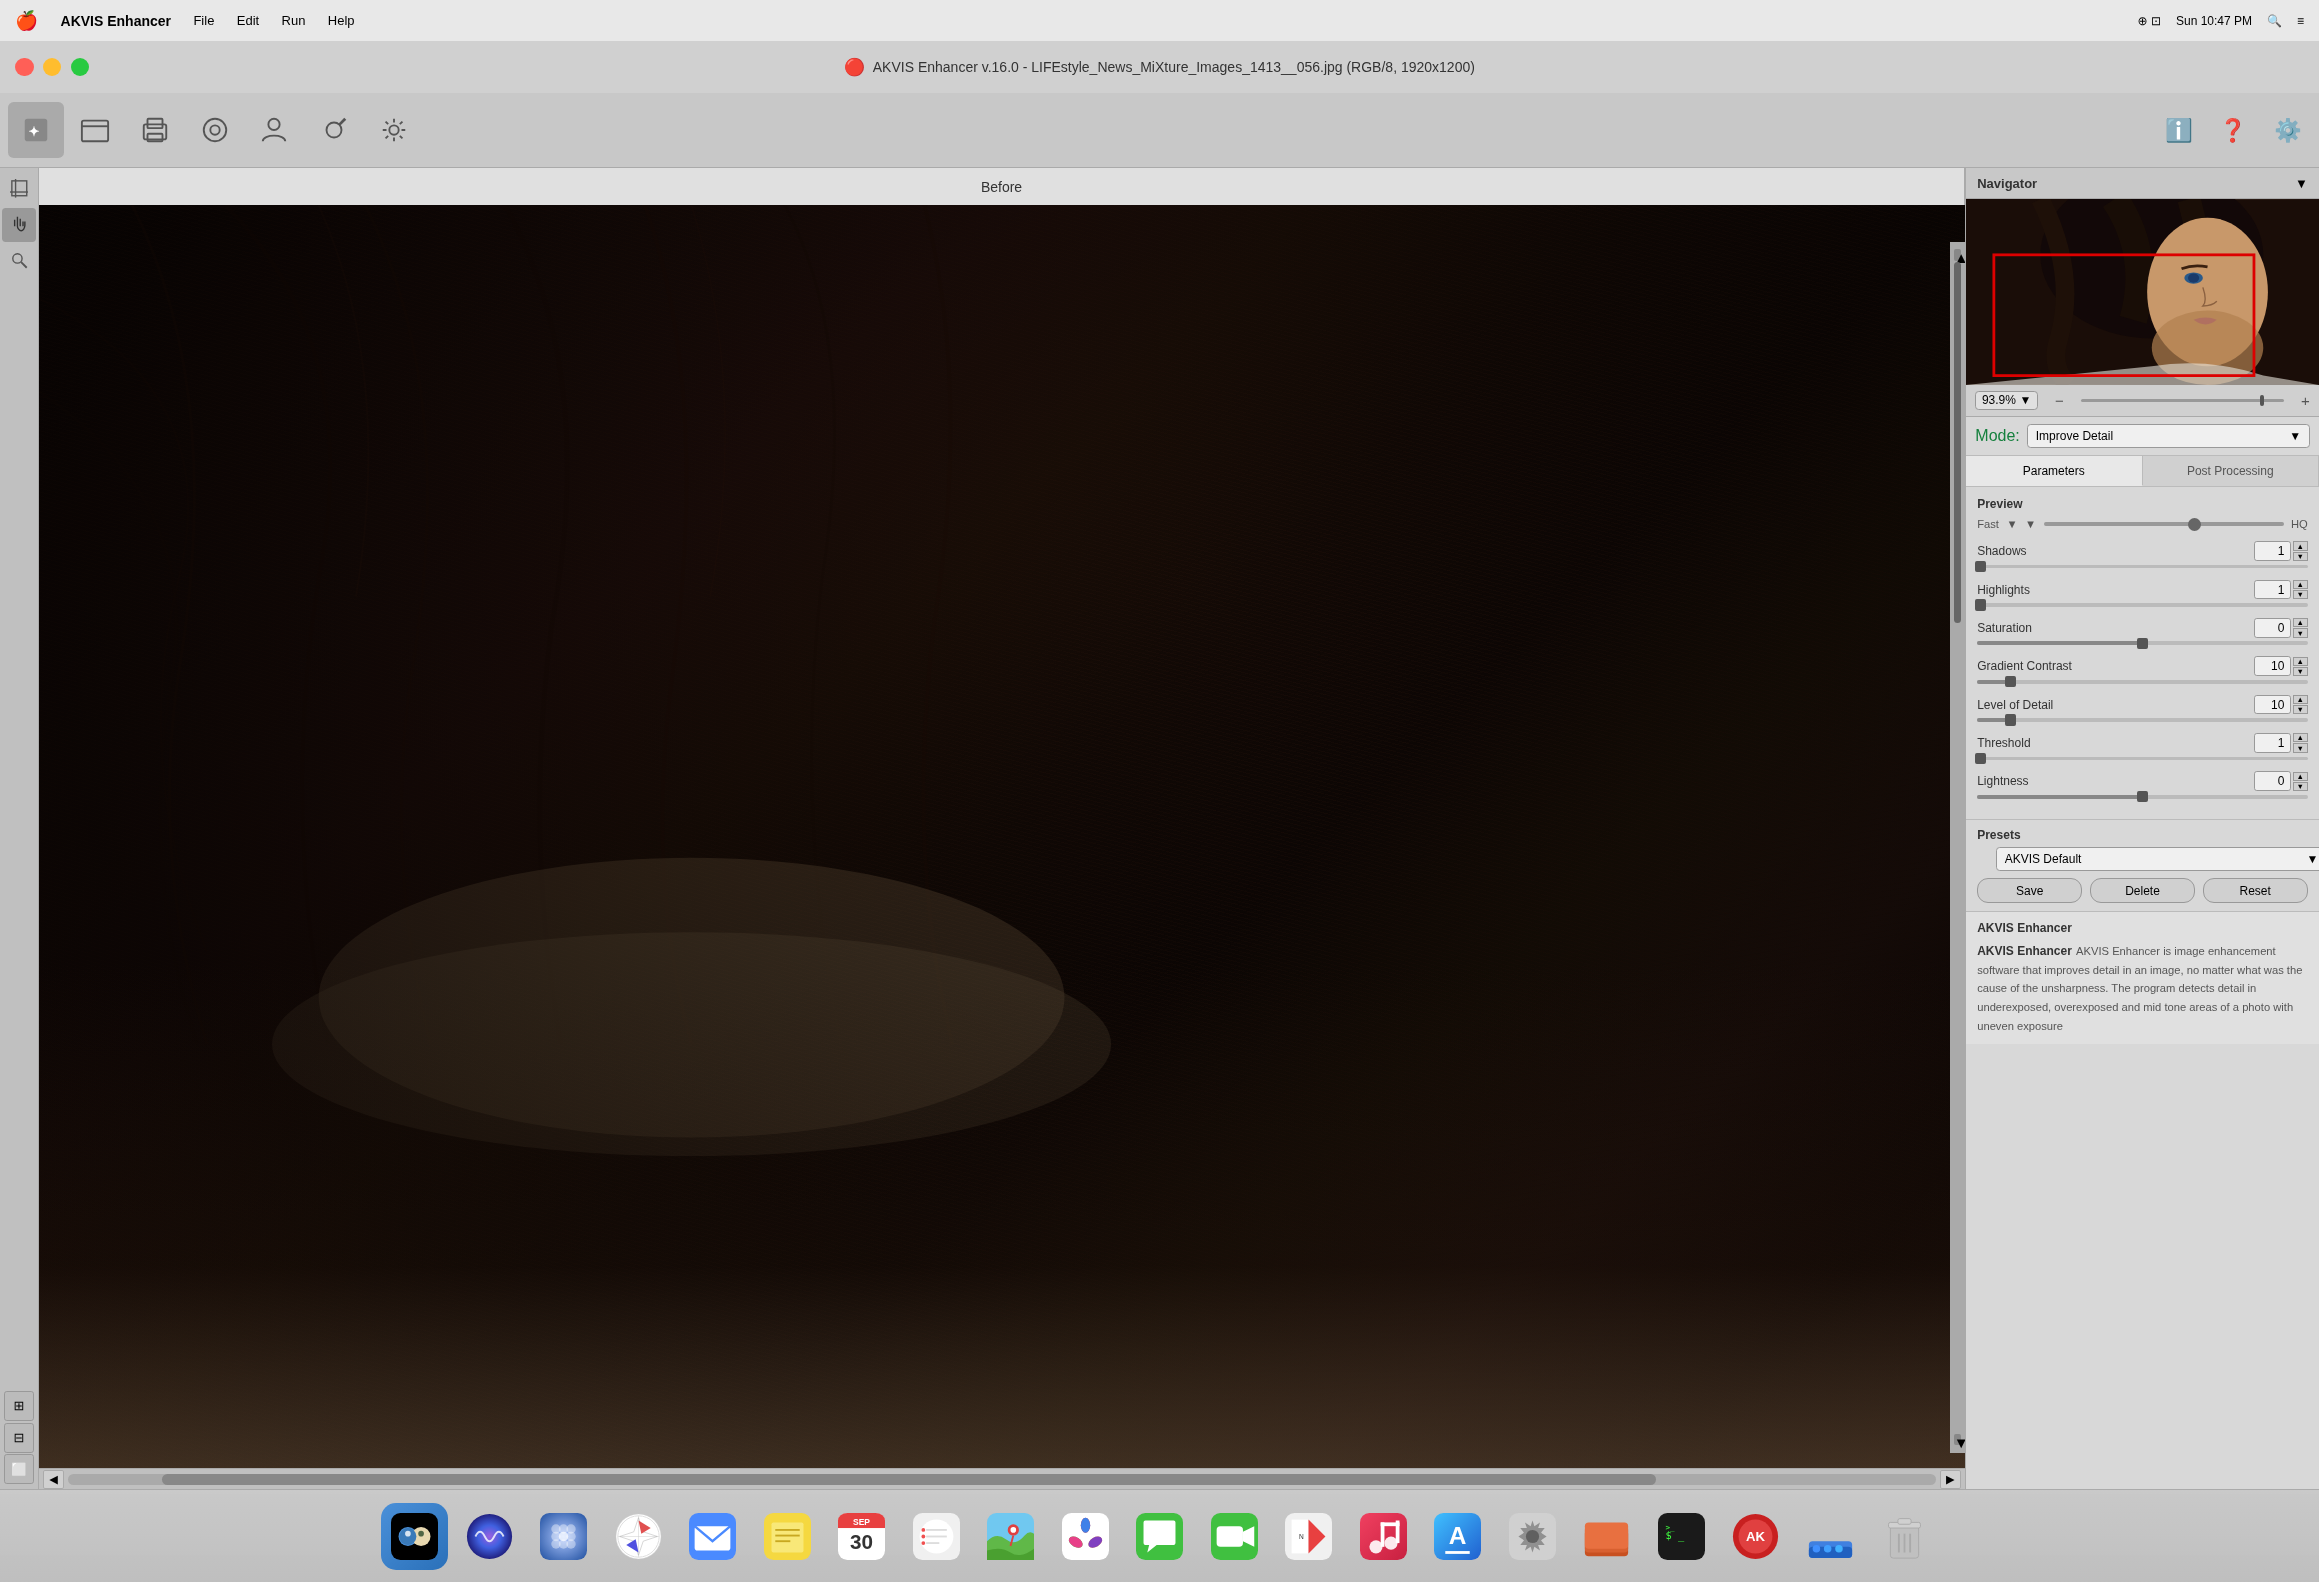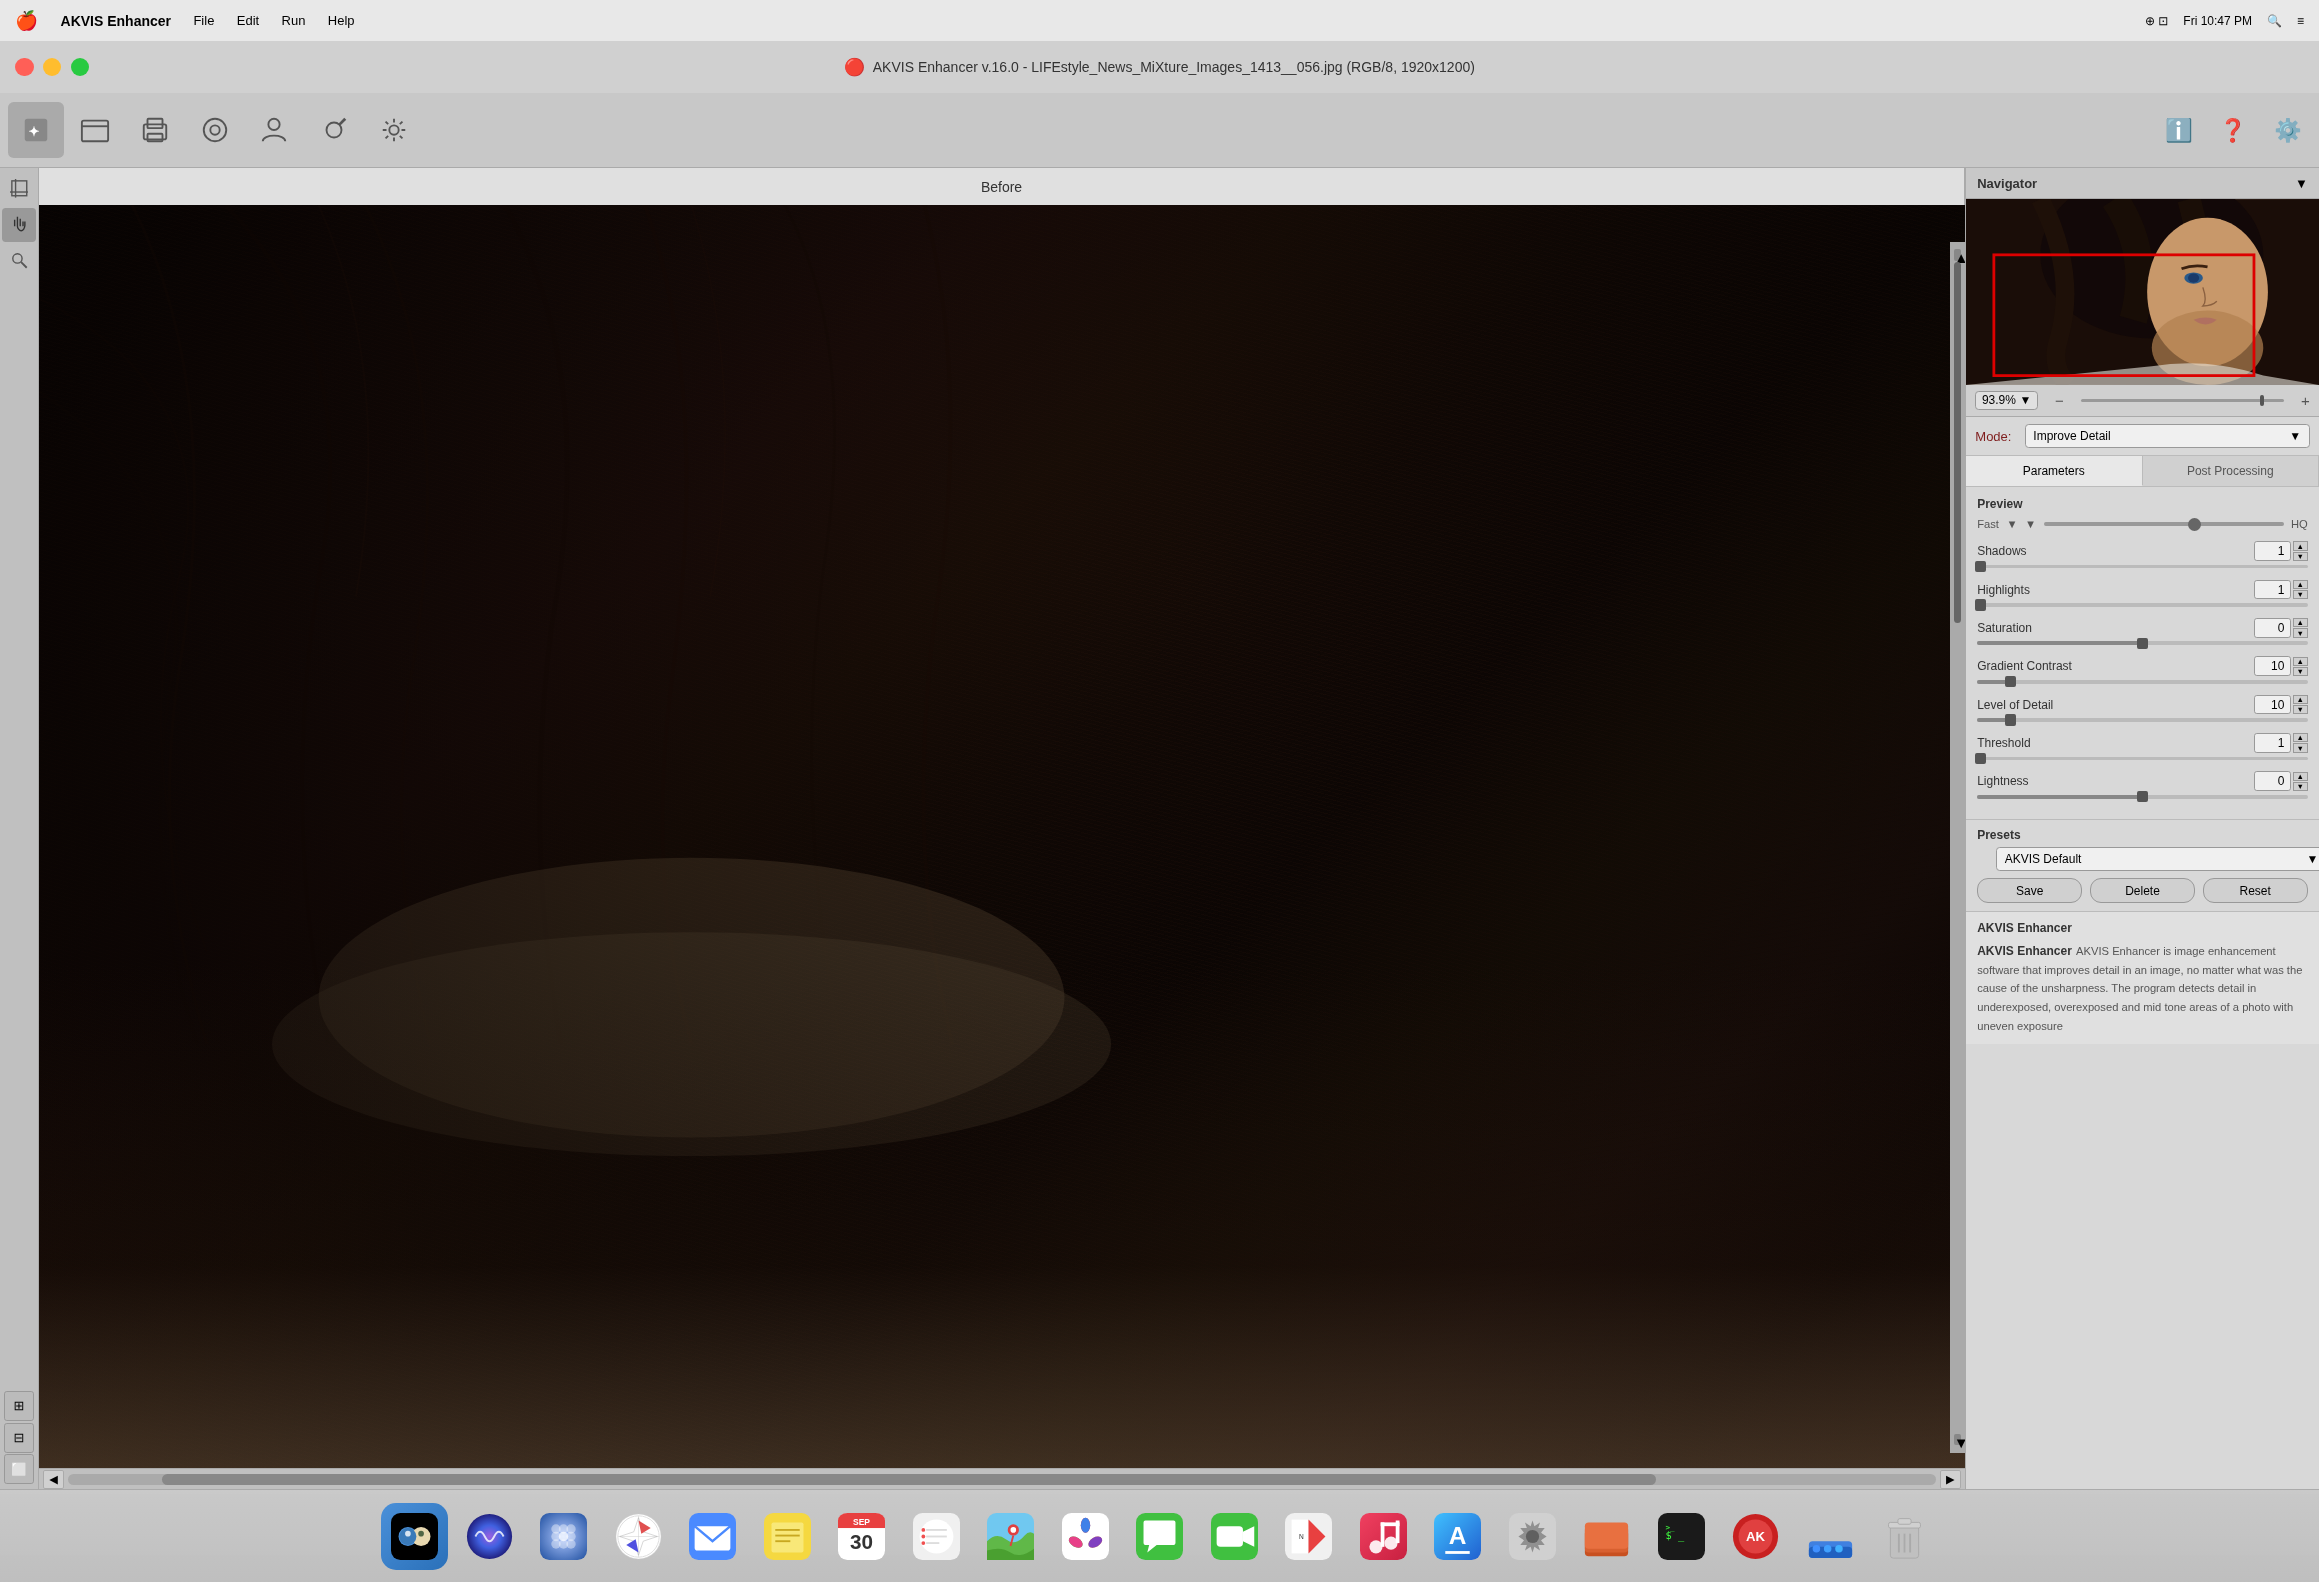--- a/index.html
+++ b/index.html
@@ -335,22 +335,22 @@
 
     
     .mode-row {
       display: flex;
       align-items: center;
       padding: 7.5px 9.3px;
       gap: 7.5px;
       border-bottom: 0.9px solid #bbb;
     }
     .mode-label {
-      font-size: 13px;
-      color: #7f1d1d;
+      font-size: 16px;
+      color: #15803d;
       min-width: 42px;
     }
     .mode-select {
       flex: 1;
       background: #f0f0f0;
       border: 0.9px solid #999;
       border-radius: 3.7px;
       padding: 3.7px 7.5px;
       font-size: 12px;
       cursor: pointer;
@@ -669,21 +669,21 @@
 
 <div class="menubar">
   <span class="menubar-apple">🍎</span>
   <span class="menubar-app-name">AKVIS Enhancer</span>
   <span class="menubar-item">File</span>
   <span class="menubar-item">Edit</span>
   <span class="menubar-item">Run</span>
   <span class="menubar-item">Help</span>
   <div class="menubar-right">
     <span>⊕ ⊡</span>
-    <span>Fri 10:47 PM</span>
+    <span>Sun 10:47 PM</span>
     <span>🔍</span>
     <span>≡</span>
   </div>
 </div>
 
 <div class="titlebar">
   <div class="titlebar-controls">
     <button class="titlebar-btn btn-close"></button>
     <button class="titlebar-btn btn-min"></button>
     <button class="titlebar-btn btn-max"></button>

